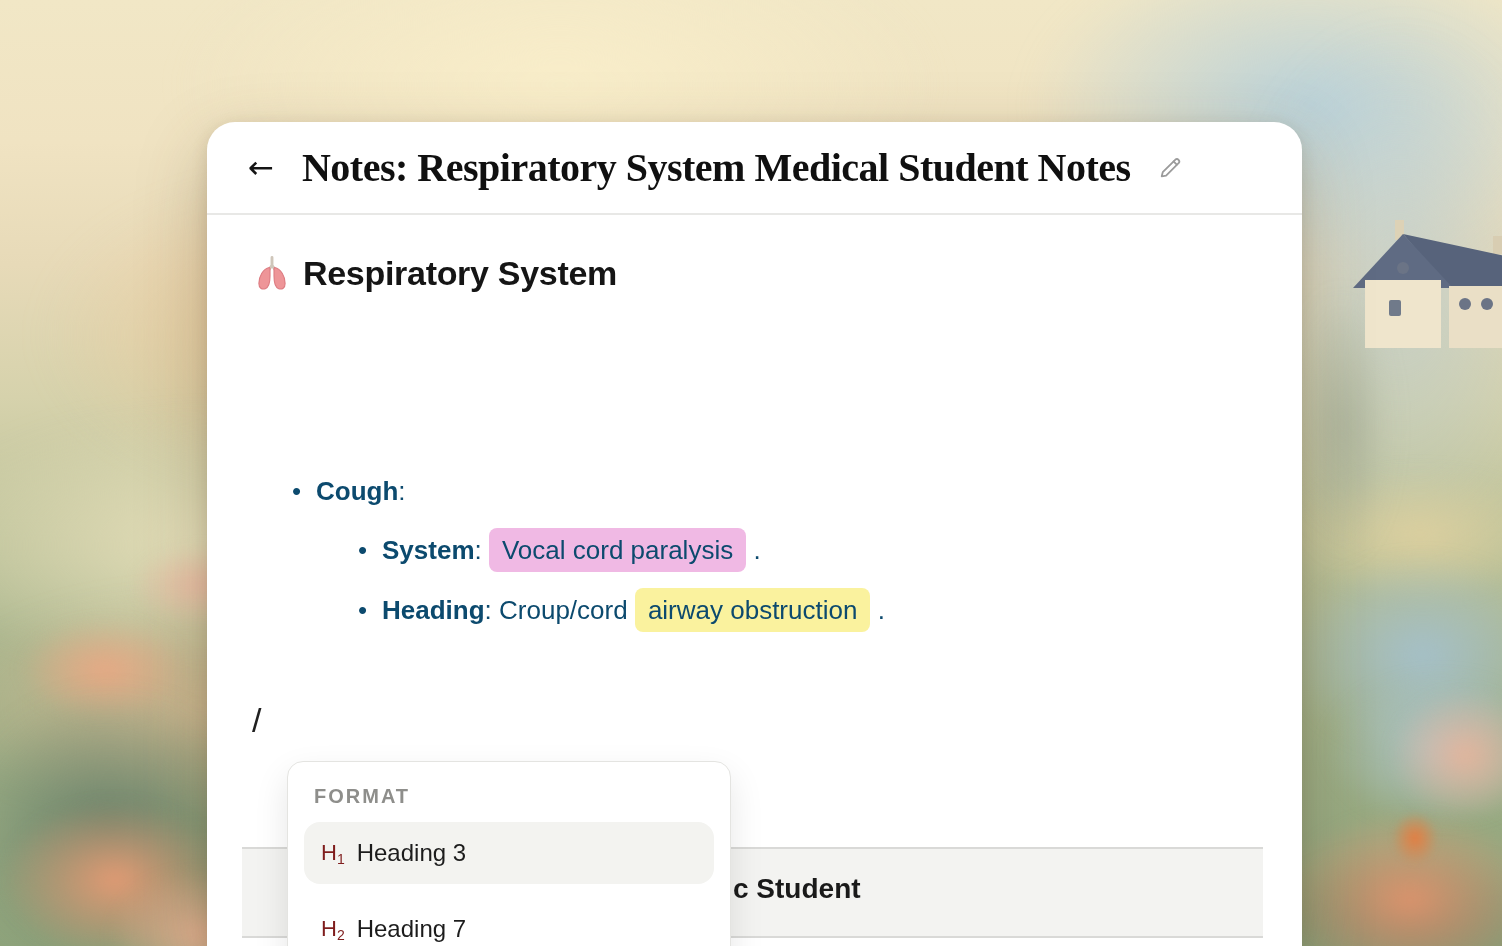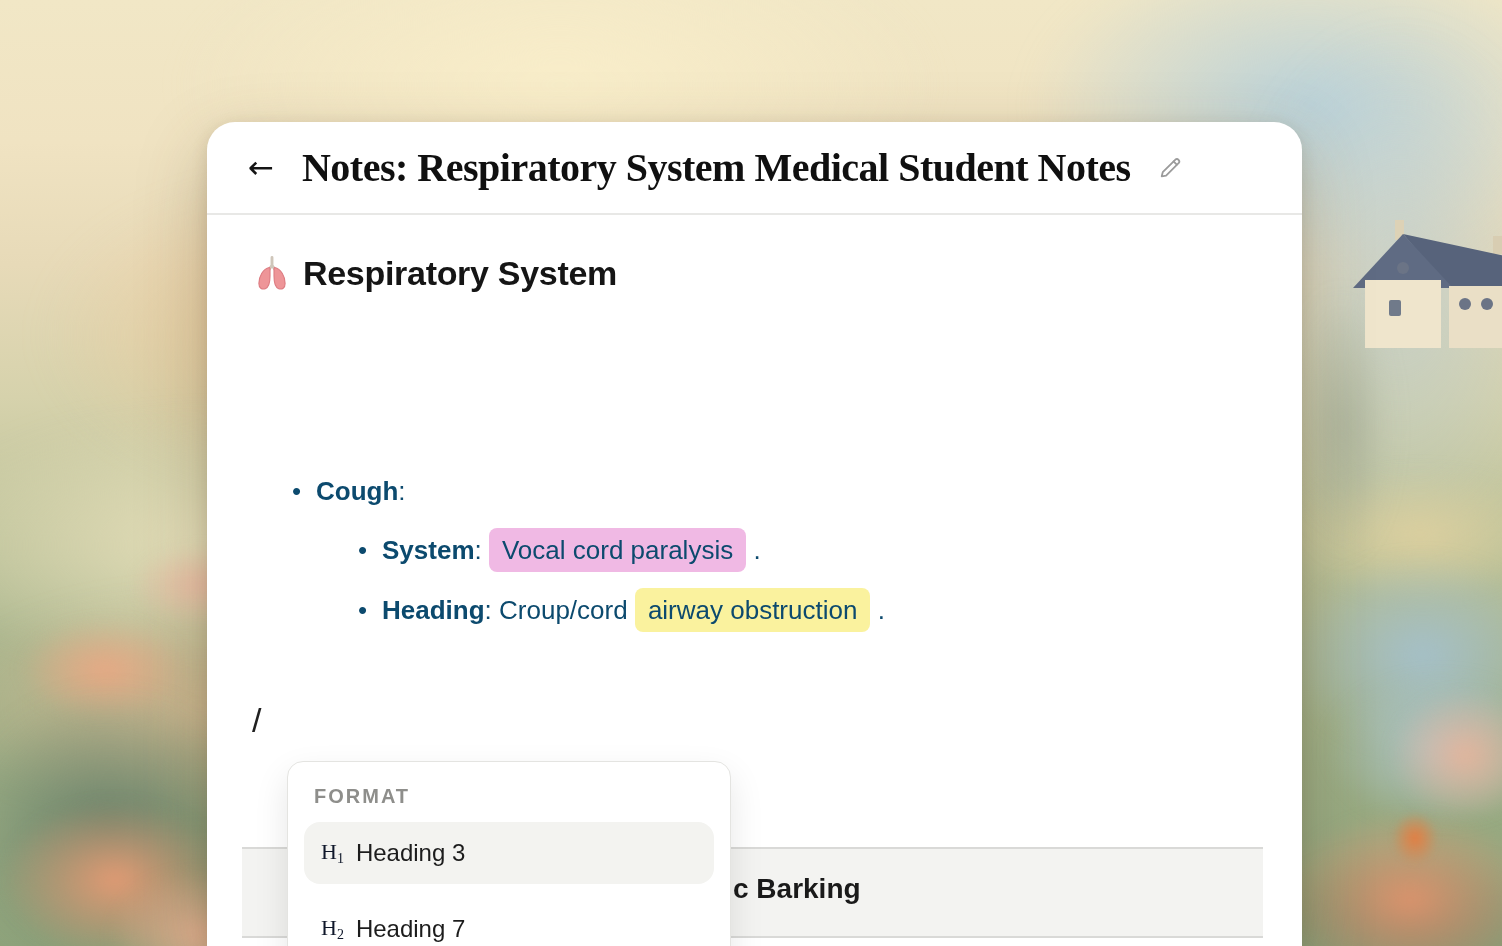--- a/index.html
+++ b/index.html
@@ -73,21 +73,21 @@
     background:#ffffff;border:1.5px solid #e4e4e1;border-radius:16px;
     box-shadow:0 14px 34px rgba(0,0,0,.10);z-index:5;box-sizing:border-box;
   }
   .menu-label{margin:23px 0 0 26px;font-size:20px;font-weight:700;letter-spacing:2px;color:#8e8e8b;}
   .menu-items{margin:14px 16px 0;}
   .menu-item{
     height:62px;border-radius:16px;display:flex;align-items:center;
     padding:0 17px;gap:12px;font-size:24px;color:#1c1c1c;cursor:pointer;margin-bottom:14px;
   }
   .menu-item.selected{background:#f3f3f0;}
-  .h-icon{font-size:22px;color:#0f172a;letter-spacing:0;font-family:Liberation Serif, serif;}
+  .h-icon{font-size:22px;color:#7f1d1d;letter-spacing:0;}
   .h-icon .sub{font-size:14px;vertical-align:-4px;}
 </style>
 </head>
 <body>
 
 <div class="bg">
   <div class="blob b-skyblue"></div>
   <div class="blob b-skyblue2"></div>
   <div class="blob b-cream"></div>
   <div class="blob b-peachcloud"></div>
@@ -158,21 +158,21 @@
       <span class="bullet">•</span><b>System</b><span>: </span><span class="hl hl-pink">Vocal cord paralysis</span><span> .</span>
     </div>
 
     <div class="row" style="left:151px;top:378px;">
       <span class="bullet">•</span><b>Heading</b><span>: Croup/cord </span><span class="hl hl-yellow">airway obstruction</span><span> .</span>
     </div>
 
     <div class="slash">/</div>
 
     <div class="section-band"></div>
-    <div class="band-text">c Barking</div>
+    <div class="band-text">c Student</div>
 
     <div class="menu">
       <div class="menu-label">FORMAT</div>
       <div class="menu-items">
         <div class="menu-item selected">
           <span class="h-icon"><span>H</span><span class="sub">1</span></span>
           <span>Heading 3</span>
         </div>
         <div class="menu-item">
           <span class="h-icon"><span>H</span><span class="sub">2</span></span>

